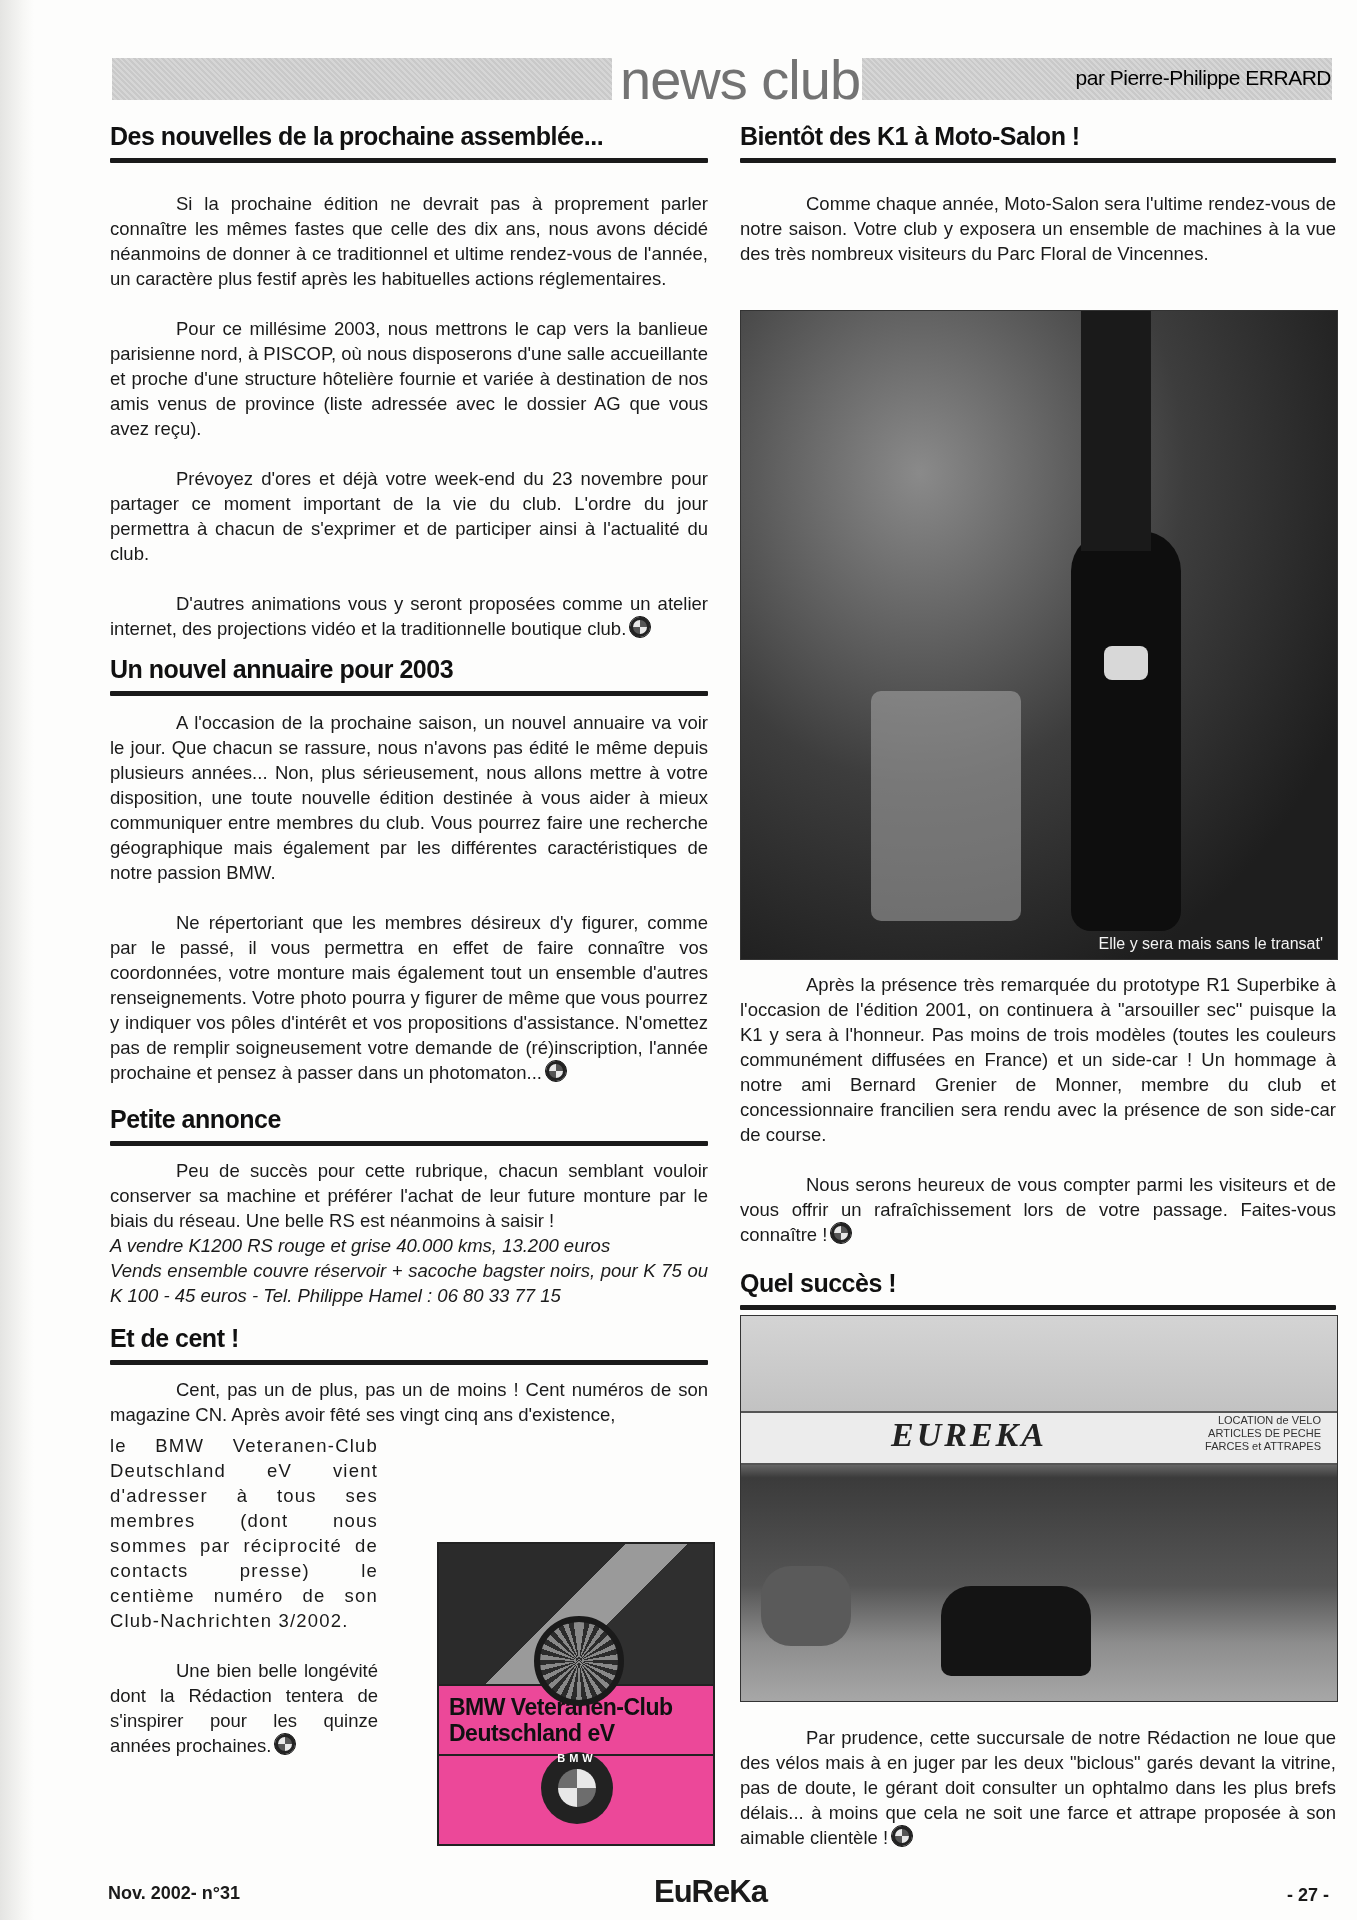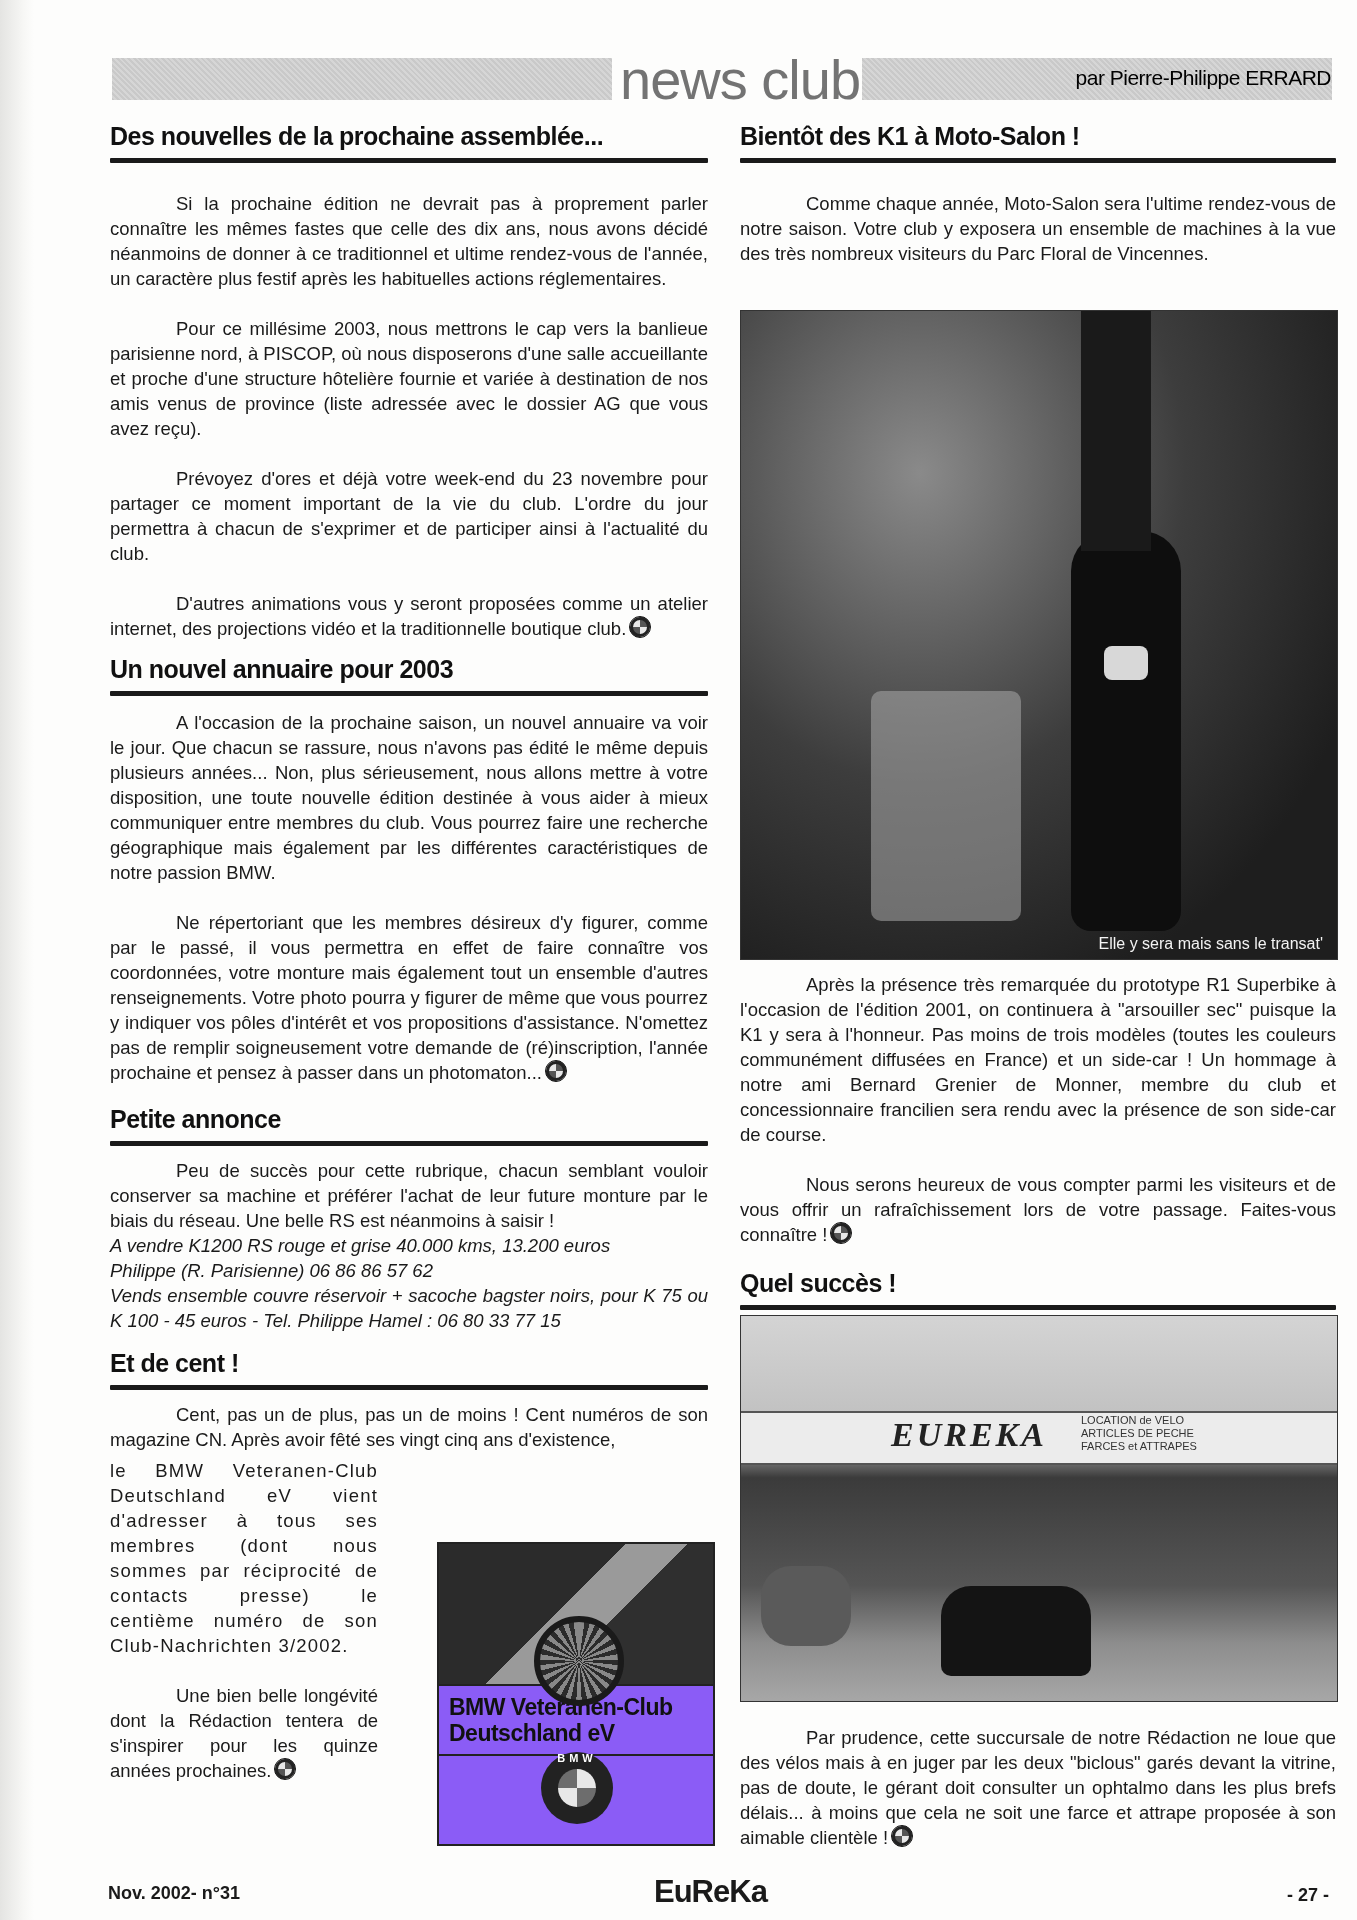--- a/index.html
+++ b/index.html
@@ -21,21 +21,21 @@
   .it { font-style: italic; }
   .roundel { display: inline-block; width: 20px; height: 20px; border-radius: 50%; vertical-align: -3px; margin-left: 3px;
     background: conic-gradient(#555 0 25%, #e8e8e8 25% 50%, #555 50% 75%, #e8e8e8 75% 100%);
     box-shadow: 0 0 0 3px #222 inset; border: 1px solid #111; }
   .photo { position: absolute; border: 1px solid #333; overflow: hidden; }
   .photo1 { left: 740px; top: 310px; width: 596px; height: 648px;
     background: radial-gradient(ellipse at 30% 25%, #8a8a8a 0, #3d3d3d 45%, #1e1e1e 80%); }
   .photo2 { left: 740px; top: 1315px; width: 596px; height: 385px;
     background: linear-gradient(180deg, #d4d4d4 0, #bdbdbd 32%, #3b3b3b 42%, #555 70%, #8d8d8d 85%, #a7a7a7 100%); }
   .caption { position: absolute; right: 14px; bottom: 6px; color: #f3f3f3; font-size: 16px; }
-  .logo-box { position: absolute; left: 437px; top: 1542px; width: 274px; height: 300px; border: 2px solid #222; background: #8b5cf6; }
+  .logo-box { position: absolute; left: 437px; top: 1542px; width: 274px; height: 300px; border: 2px solid #222; background: #ec4899; }
   .logo-art { height: 140px; background: linear-gradient(135deg, #2b2b2b 0 45%, #9a9a9a 45% 60%, #2f2f2f 60%); border-bottom: 2px solid #222; position: relative; }
   .wheel { position: absolute; left: 95px; top: 72px; width: 78px; height: 78px; border-radius: 50%; border: 6px solid #1a1a1a; background: repeating-conic-gradient(#888 0 8deg, #2b2b2b 8deg 16deg); }
   .logo-text { font-size: 23px; font-weight: 700; line-height: 26px; padding: 8px 10px; border-bottom: 2px solid #222; color: #111; letter-spacing: -0.5px; }
   .bmw-logo { position: absolute; left: 102px; bottom: 20px; width: 72px; height: 72px; border-radius: 50%; background: #222; }
   .bmw-logo::after { content: ""; position: absolute; left: 17px; top: 17px; width: 38px; height: 38px; border-radius: 50%;
     background: conic-gradient(#e8e8e8 0 25%, #6d6d6d 25% 50%, #e8e8e8 50% 75%, #6d6d6d 75% 100%); }
   .bmw-letters { position: absolute; left: 0; top: 0; width: 72px; text-align: center; font-size: 11px; color: #fff; font-weight: 700; letter-spacing: 4px; z-index: 2; }
   .footer-left { position: absolute; left: 108px; top: 1883px; font-size: 18px; font-weight: 700; }
   .footer-center { position: absolute; left: 654px; top: 1874px; font-size: 31px; font-weight: 700; letter-spacing: -1px; }
   .footer-right { position: absolute; right: 28px; top: 1885px; font-size: 18px; font-weight: 700; }
@@ -73,21 +73,20 @@
       <div style="height:25px"></div>
       <p class="ind"><span>Ne répertoriant que les membres désireux d'y figurer, comme par le passé, il vous permettra en effet de faire connaître vos coordonnées, votre monture mais également tout un ensemble d'autres renseignements. Votre photo pourra y figurer de même que vous pourrez y indiquer vos pôles d'intérêt et vos propositions d'assistance. N'omettez pas de remplir soigneusement votre demande de (ré)inscription, l'année prochaine et pensez à passer dans un photomaton...</span><span class="roundel"></span></p>
     </section>
 
     <section style="margin-top:18px">
       <h2 class="h">Petite annonce</h2>
       <div class="rule"></div>
       <div style="height:12px"></div>
       <p class="ind">Peu de succès pour cette rubrique, chacun semblant vouloir conserver sa machine et préférer l'achat de leur future monture par le biais du réseau. Une belle RS est néanmoins à saisir !</p>
       <p class="it">A vendre K1200 RS rouge et grise 40.000 kms, 13.200 euros</p>
-      <p class="it" style="text-align:left">Philippe  (R. Parisienne) 06 86 86 57 62</p>
       <p class="it">Vends ensemble couvre réservoir + sacoche bagster noirs, pour K 75 ou K 100 - 45 euros - Tel. Philippe Hamel : 06 80 33 77 15</p>
     </section>
 
     <section style="margin-top:14px">
       <h2 class="h">Et de cent !</h2>
       <div class="rule"></div>
       <div style="height:12px"></div>
       <p class="ind">Cent, pas un de plus, pas un de moins ! Cent numéros de son magazine CN. Après avoir fêté ses vingt cinq ans d'existence,</p>
       <div style="width:268px; margin-top:6px;">
         <p style="letter-spacing:1.2px">le BMW Veteranen-Club Deutschland eV vient d'adresser à tous ses membres (dont nous sommes par réciprocité de contacts presse) le centième numéro de son Club-Nachrichten 3/2002.</p>
@@ -131,21 +130,21 @@
     <div style="height:20px"></div>
     <section>
       <h2 class="h">Quel succès !</h2>
       <div class="rule"></div>
     </section>
   </div>
 
   <div class="photo photo2">
     <div style="position:absolute; left:0; top:95px; width:596px; height:50px; background:#ececec; border-top:2px solid #555; border-bottom:2px solid #555;"></div>
     <div style="position:absolute; left:150px; top:100px; font-size:34px; font-weight:700; font-style:italic; font-family:'Liberation Serif', serif; color:#222; letter-spacing:3px;">EUREKA</div>
-    <div style="position:absolute; left:340px; top:98px; width:240px; font-size:11px; line-height:13px; color:#333;">
+    <div style="position:absolute; left:340px; top:98px; width:240px; text-align:right; font-size:11px; line-height:13px; color:#333;">
       <div>LOCATION de VELO</div>
       <div>ARTICLES DE PECHE</div>
       <div>FARCES et ATTRAPES</div>
     </div>
     <div style="position:absolute; left:200px; top:270px; width:150px; height:90px; background:#141414; border-radius:30px 30px 10px 10px;"></div>
     <div style="position:absolute; left:20px; top:250px; width:90px; height:80px; background:#5a5a5a; border-radius:30px;"></div>
   </div>
 
   <div class="col" style="left:740px; top:1725px; width:596px;">
     <p class="ind"><span>Par prudence, cette succursale de notre Rédaction ne loue que des vélos mais à en juger par les deux "biclous" garés devant la vitrine, pas de doute, le gérant doit consulter un ophtalmo dans les plus brefs délais... à moins que cela ne soit une farce et attrape proposée à son aimable clientèle !</span><span class="roundel"></span></p>

